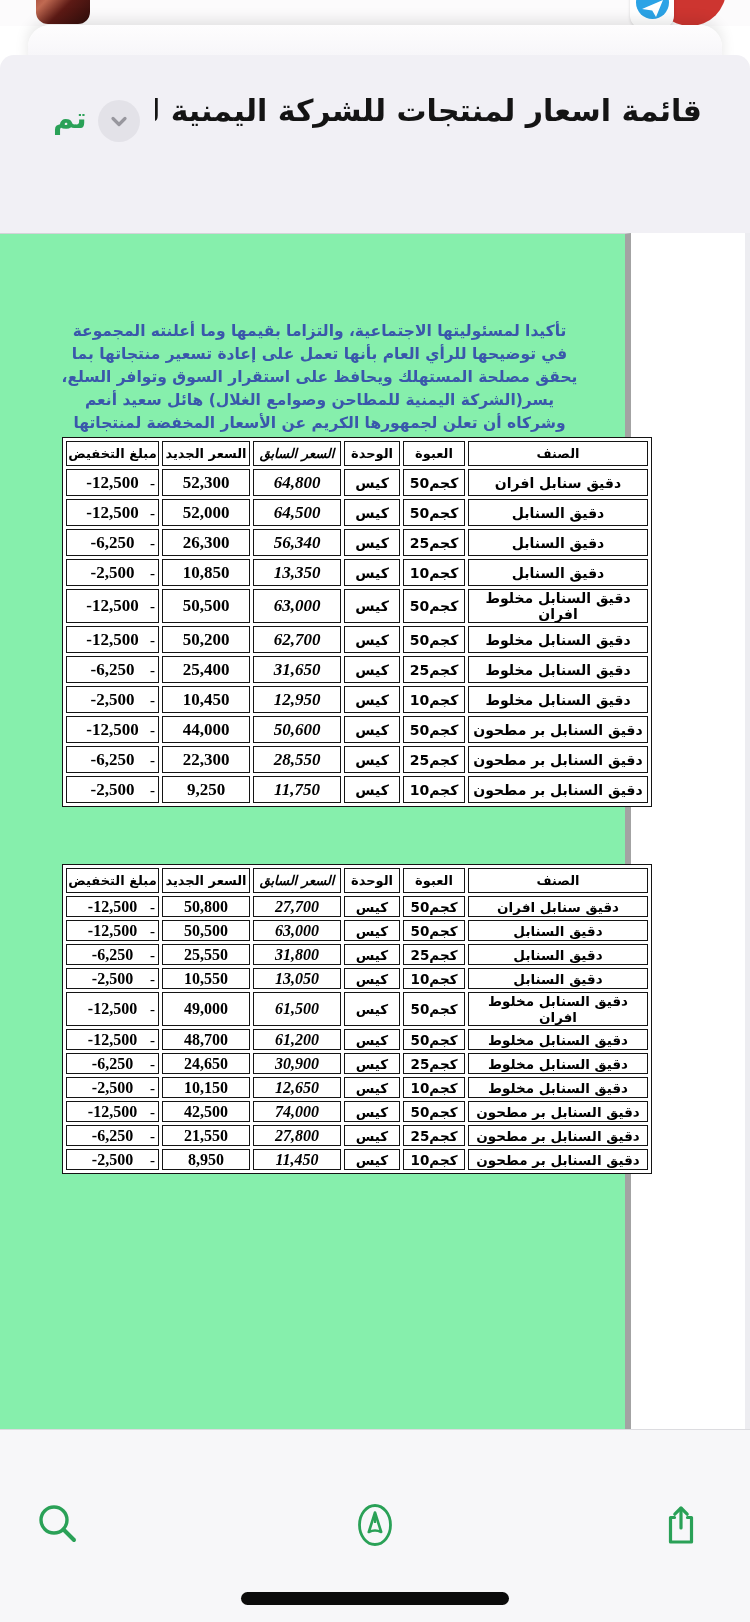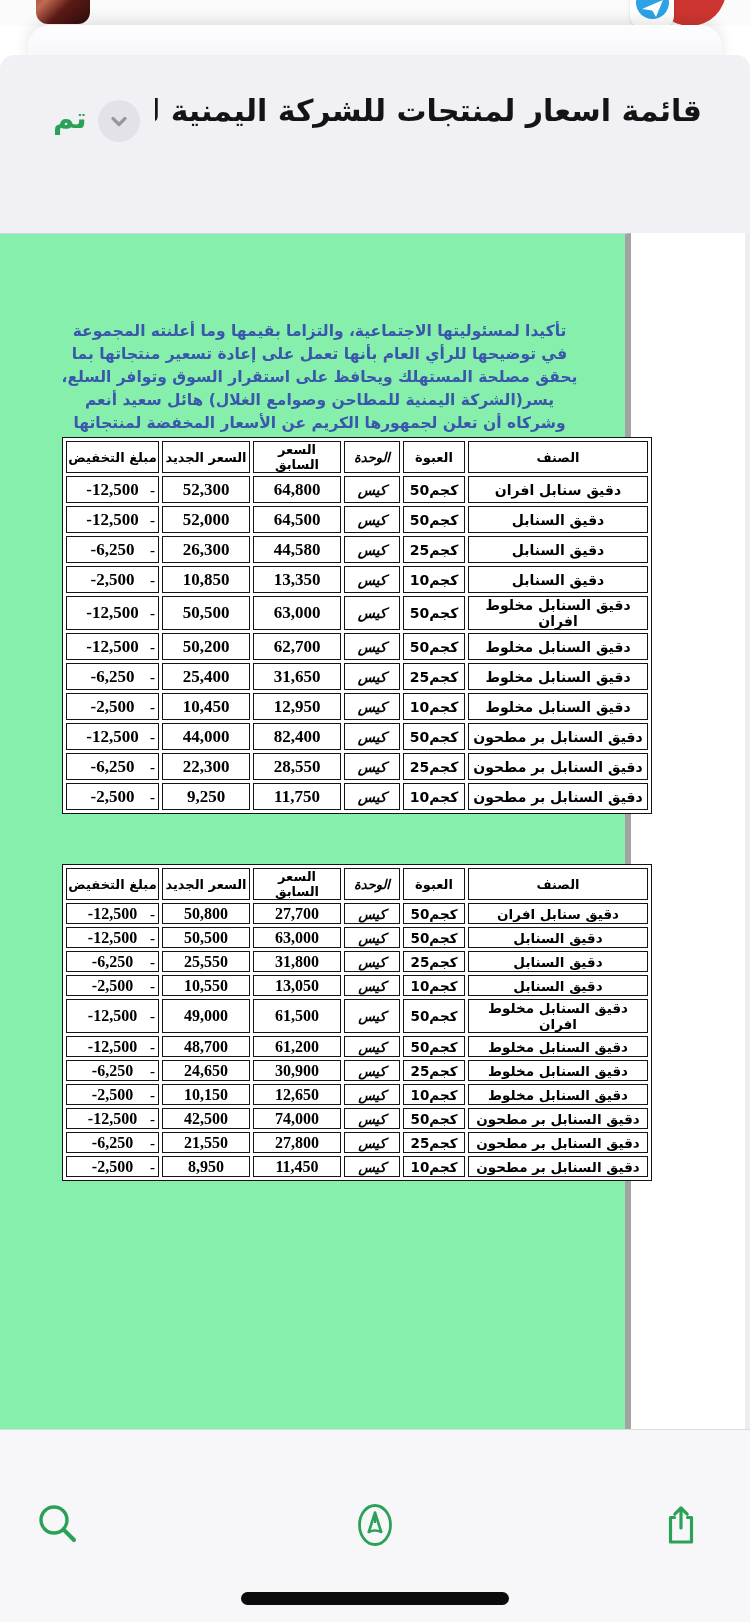--- a/index.html
+++ b/index.html
@@ -43,21 +43,21 @@
   .table-block { position:absolute; left:62px; width:592px; }
   .tb1 { top:203px; } .tb2 { top:630px; }
   .table-title { direction:rtl; text-align:center; font-weight:700; font-size:15px; color:#000;
                  margin-bottom:4px; }
 
   table.price-table { border-collapse:separate; border-spacing:3px; border:1.5px solid #141414;
                       background:#fff; table-layout:fixed; }
   .price-table th, .price-table td { border:1.5px solid #141414; text-align:center; vertical-align:middle;
                       font-weight:700; color:#000; position:relative; overflow:hidden; }
   .price-table th { font-size:13px; height:25px; }
-  .c0 { width:93px; } .c1 { width:88px; } .c2 { width:88px; } .c3 { width:56px;font-style:italic; } .c4 { width:62px; } .c5 { width:180px;margin-top:18px; }
+  .c0 { width:93px; } .c1 { width:88px; } .c2 { width:88px;font-style:italic; } .c3 { width:56px; } .c4 { width:62px; } .c5 { width:180px;margin-top:18px; }
   .t1 td { height:27px; } .t2 td { height:21px; }
   .t1 td.num { font-size:17px; } .t2 td.num { font-size:16px; }
   td.num { font-family:"Liberation Serif", serif; }
   .t1 td.ar { font-size:14px; } .t2 td.ar { font-size:13.5px; }
   .neg-suffix { position:absolute; right:3px; top:50%; transform:translateY(-50%);
                 font-family:"Liberation Serif", serif; font-size:15px; }
 
   
   .toolbar { position:absolute; left:0; top:1429px; width:750px; height:193px; background:#f7f7f9;
              border-top:1px solid #dcdce0; }
@@ -123,21 +123,21 @@
               <td class="c0 num"><span>-12,500</span><span class="neg-suffix">-</span></td>
               <td class="c1 num"><span>52,000</span></td>
               <td class="c2 num"><span>64,500</span></td>
               <td class="c3 ar"><span>كيس</span></td>
               <td class="c4 ar"><span>50كجم</span></td>
               <td class="c5 ar"><span>دقيق السنابل</span></td>
             </tr>
             <tr>
               <td class="c0 num"><span>-6,250</span><span class="neg-suffix">-</span></td>
               <td class="c1 num"><span>26,300</span></td>
-              <td class="c2 num"><span>44,580</span></td>
+              <td class="c2 num"><span>56,340</span></td>
               <td class="c3 ar"><span>كيس</span></td>
               <td class="c4 ar"><span>25كجم</span></td>
               <td class="c5 ar"><span>دقيق السنابل</span></td>
             </tr>
             <tr>
               <td class="c0 num"><span>-2,500</span><span class="neg-suffix">-</span></td>
               <td class="c1 num"><span>10,850</span></td>
               <td class="c2 num"><span>13,350</span></td>
               <td class="c3 ar"><span>كيس</span></td>
               <td class="c4 ar"><span>10كجم</span></td>
@@ -171,21 +171,21 @@
               <td class="c0 num"><span>-2,500</span><span class="neg-suffix">-</span></td>
               <td class="c1 num"><span>10,450</span></td>
               <td class="c2 num"><span>12,950</span></td>
               <td class="c3 ar"><span>كيس</span></td>
               <td class="c4 ar"><span>10كجم</span></td>
               <td class="c5 ar"><span>دقيق السنابل مخلوط</span></td>
             </tr>
             <tr>
               <td class="c0 num"><span>-12,500</span><span class="neg-suffix">-</span></td>
               <td class="c1 num"><span>44,000</span></td>
-              <td class="c2 num"><span>82,400</span></td>
+              <td class="c2 num"><span>50,600</span></td>
               <td class="c3 ar"><span>كيس</span></td>
               <td class="c4 ar"><span>50كجم</span></td>
               <td class="c5 ar"><span>دقيق السنابل بر مطحون</span></td>
             </tr>
             <tr>
               <td class="c0 num"><span>-6,250</span><span class="neg-suffix">-</span></td>
               <td class="c1 num"><span>22,300</span></td>
               <td class="c2 num"><span>28,550</span></td>
               <td class="c3 ar"><span>كيس</span></td>
               <td class="c4 ar"><span>25كجم</span></td>

